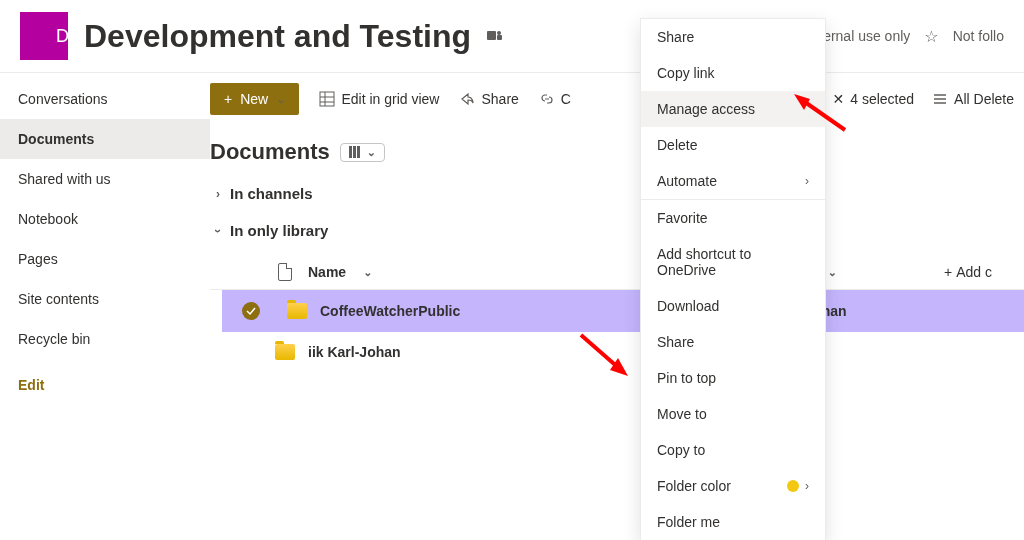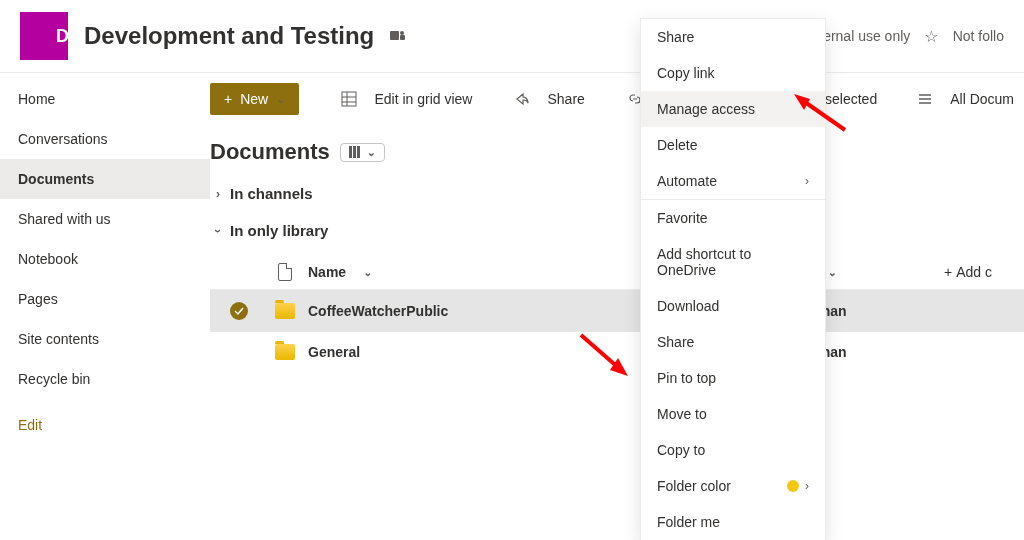--- a/index.html
+++ b/index.html
@@ -1,51 +1,51 @@
 <!DOCTYPE html>
 <html><head>
 <meta charset="utf-8">
 <style>
   * { box-sizing: border-box; margin: 0; padding: 0; }
   body { font-family: "Segoe UI", -apple-system, sans-serif; font-size: 14px; color: #323130; background: #fff; width: 1024px; height: 540px; overflow: hidden; position: relative; }
   
   .header { display: flex; align-items: center; padding: 12px 20px; gap: 16px; }
-  .avatar { width: 48px; height: 48px; background: #b4009e; color: #fff; display: flex; align-items: center; justify-content: center; font-size: 18px; font-weight: 700; padding-left: 48px; }
-  .site-title { font-size: 24px; font-weight: 700; color: #323130; }
+  .avatar { width: 48px; height: 48px; background: #b4009e; color: #fff; display: flex; align-items: center; justify-content: center; font-size: 18px; font-weight: 400; padding-left: 48px; }
+  .site-title { font-size: 32px; font-weight: 700; color: #323130; }
   .teams-icon { width: 16px; height: 16px; color: #605e5c; }
   .header-right { margin-left: auto; display: flex; align-items: center; gap: 14px; color: #605e5c; }
   .star-icon { font-size: 16px; }
   
   .layout { display: flex; border-top: 1px solid #edebe9; height: calc(540px - 72px); }
   .sidebar { width: 210px; padding: 6px 0; }
   .nav-item { padding: 12px 18px; cursor: pointer; color: #323130; }
   .nav-item.active { background: #edebe9; font-weight: 600; }
-  .nav-item.edit { color: #8e6f10; margin-top: 6px; }
+  .nav-item.edit { color: #8e6f10; margin-top: 6px; font-weight: bold; }
   
   .main { flex: 1; position: relative; }
   .toolbar { display: flex; align-items: center; gap: 20px; padding: 10px 0 10px 0; }
   .btn-new { background: #8e6f10; color: #fff; border: none; padding: 8px 14px; font-size: 14px; display: flex; align-items: center; gap: 8px; cursor: pointer; border-radius: 2px; }
-  .toolbar-item { display: flex; align-items: center; gap: 17px; color: #323130; cursor: pointer; margin-left: 22px; }
+  .toolbar-item { display: flex; align-items: center; gap: 6px; color: #323130; cursor: pointer; }
   .toolbar-right { margin-left: auto; margin-right: 10px; display: flex; align-items: center; gap: 18px; }
   .close-x { font-size: 14px; }
   
   .page-title { font-size: 22px; font-weight: 600; padding: 14px 0 10px 0; display: flex; align-items: center; gap: 10px; }
   .view-switch { border: 1px solid #c8c6c4; padding: 2px 8px; border-radius: 4px; font-size: 12px; display: flex; align-items: center; gap: 4px; }
   
   .section { padding: 10px 6px; display: flex; align-items: center; gap: 10px; font-weight: 600; font-size: 15px; cursor: pointer; }
   
   .columns { display: flex; align-items: center; padding: 14px 0 8px 0; border-bottom: 1px solid #edebe9; color: #323130; }
   .col-check { width: 52px; }
   .col-icon { width: 46px; display: flex; justify-content: center; }
   .col-name { flex: 1; display: flex; align-items: center; gap: 17px; font-weight: 600; }
   .col-modby { width: 190px; display: flex; align-items: center; gap: 6px; font-weight: 600; }
   .col-add { width: 80px; display: flex; align-items: center; gap: 4px; }
   
   .row { display: flex; align-items: center; padding: 12px 0; }
-  .row.selected { background: #e5e5e5; }
+  .row.selected { background: #c4b5fd; margin-left: 12px; }
   .check-circle { width: 18px; height: 18px; border-radius: 50%; background: #8e6f10; display: flex; align-items: center; justify-content: center; margin-left: 20px; }
   .check-circle svg { width: 10px; height: 10px; fill: #fff; }
   .folder-icon { width: 20px; height: 16px; background: linear-gradient(#ffd04c,#e8b800); border-radius: 2px; position: relative; }
   .folder-icon:before { content: ""; position: absolute; top: -3px; left: 0; width: 9px; height: 3px; background: #e8b800; border-radius: 2px 2px 0 0; }
   .file-icon { width: 14px; height: 18px; border: 1px solid #605e5c; border-radius: 2px; position: relative; }
   .file-icon:after { content: ""; position: absolute; top: -1px; right: -1px; width: 5px; height: 5px; background: #fff; border-left: 1px solid #605e5c; border-bottom: 1px solid #605e5c; }
   .row-actions { display: flex; align-items: center; gap: 14px; margin-right: 14px; color: #605e5c; }
   
   .context-menu { position: absolute; top: 18px; left: 640px; width: 186px; background: #fff; border: 1px solid #edebe9; box-shadow: 0 6px 18px rgba(0,0,0,0.12); z-index: 50; }
   .menu-item { padding: 10px 16px; cursor: pointer; display: flex; align-items: center; justify-content: space-between; }
@@ -77,21 +77,20 @@
   <div class="header-right">
     <span>Internal use only</span>
     <span class="star-icon">☆</span>
     <span>Not follo</span>
   </div>
 </div>
 
 <div class="layout">
 
   <div class="sidebar">
-    <div class="nav-item">Home</div>
     <div class="nav-item">Conversations</div>
     <div class="nav-item active">Documents</div>
     <div class="nav-item">Shared with us</div>
     <div class="nav-item">Notebook</div>
     <div class="nav-item">Pages</div>
     <div class="nav-item">Site contents</div>
     <div class="nav-item">Recycle bin</div>
     <div class="nav-item edit">Edit</div>
   </div>
 
@@ -127,21 +126,21 @@
         <div class="toolbar-item">
           <span class="close-x">✕</span>
           <span>4 selected</span>
         </div>
         <div class="toolbar-item">
           <svg width="16" height="16" viewBox="0 0 16 16">
               <line x1="2" y1="4" x2="14" y2="4" stroke="#605e5c" stroke-width="1.5"></line>
               <line x1="2" y1="8" x2="14" y2="8" stroke="#605e5c" stroke-width="1.5"></line>
               <line x1="2" y1="12" x2="14" y2="12" stroke="#605e5c" stroke-width="1.5"></line>
             </svg>
-          <span>All Docum</span>
+          <span>All Delete</span>
         </div>
       </div>
     </div>
 
     <div class="page-title">
       <span>Documents</span>
       <span class="view-switch">
         <svg width="14" height="12" viewBox="0 0 14 12">
             <rect x="0" y="0" width="3" height="12" fill="#605e5c"></rect>
             <rect x="4" y="0" width="3" height="12" fill="#605e5c"></rect>
@@ -207,23 +206,20 @@
       <div class="col-modby">
           <span>iik Karl-Johan</span>
         </div>
       <div class="col-add"></div>
     </div>
 
     <div class="row">
       <div class="col-check"></div>
       <div class="col-icon">
           <div class="folder-icon"></div>
-        </div>
-      <div class="col-name">
-          <span>General</span>
         </div>
       <div class="col-modby">
           <span>iik Karl-Johan</span>
         </div>
       <div class="col-add"></div>
     </div>
 
   </div>
 </div>
 

